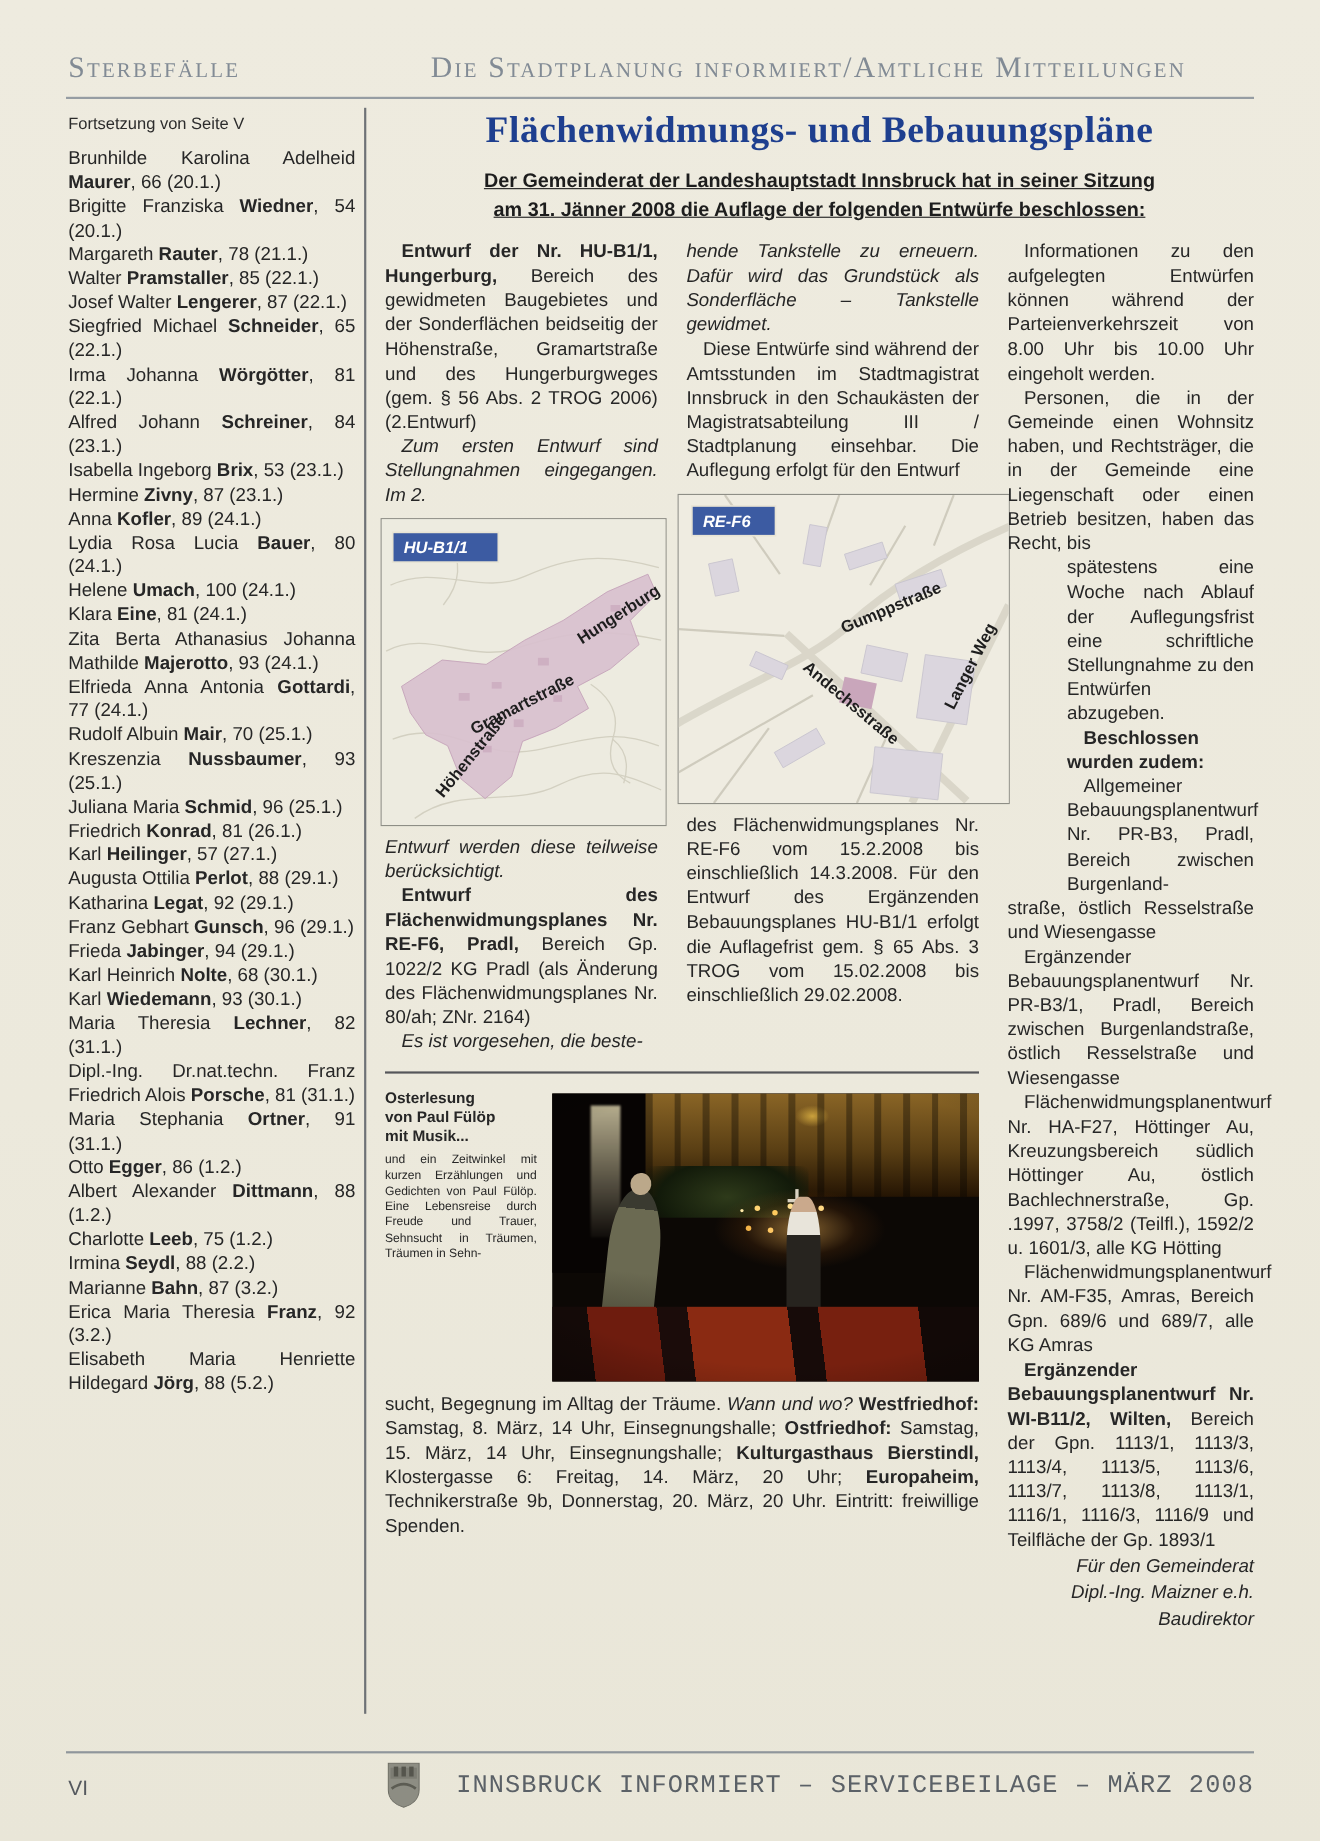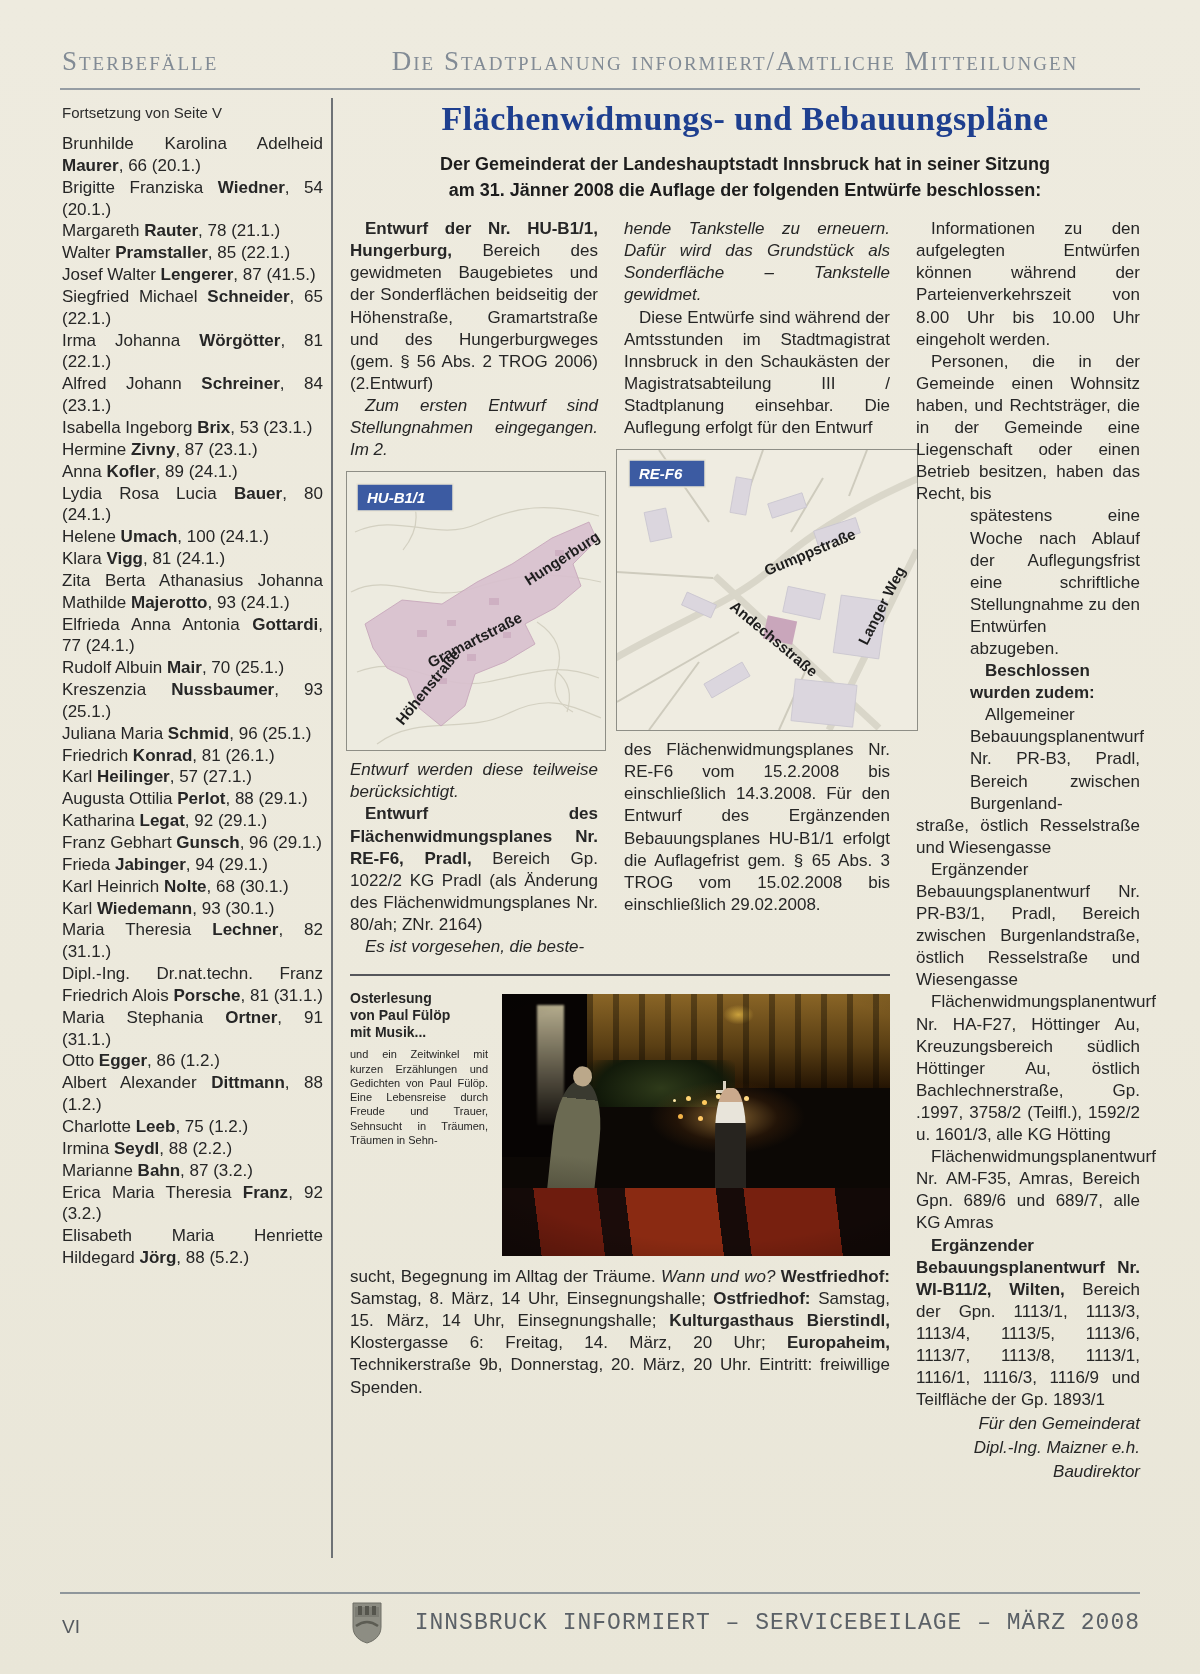--- a/index.html
+++ b/index.html
@@ -15,21 +15,21 @@
   
   #obits{position:absolute;left:62px;top:100px;width:261px;}
   #obits .cont{font-size:15px;color:#2c2c2c;margin:4px 0 12px;}
   .obit{margin:0;font-size:17px;line-height:1.285;text-align:justify;hyphens:auto;-webkit-hyphens:auto;}
   .obit b{font-weight:700;}
   #divider{position:absolute;left:331px;top:98px;width:2px;height:1460px;background:#6e7276;}
   
   #main{position:absolute;left:350px;top:100px;width:790px;}
   #art-title{margin:0;text-align:center;font-family:"Liberation Serif",serif;
     font-weight:bold;font-size:34px;letter-spacing:.5px;color:#1e3f8f;}
-  #art-sub{margin:13px auto 0;width:88%;text-align:center;font-weight:bold;font-size:18px;line-height:1.45;color:#1d1d1d;}
+  #art-sub{margin:13px auto 0;width:88%;text-align:center;font-weight:bold;font-size:18px;line-height:1.45;color:#1d1d1d;text-decoration:underline;}
   .body{display:flex;margin-top:15px;}
   .lm{width:540px;flex:none;}
   .c3{width:224px;flex:none;margin-left:26px;}
   .cols{display:flex;}
   .c1{width:248px;flex:none;}
   .c2{width:266px;flex:none;margin-left:26px;}
   .para{margin:0;font-size:17px;line-height:1.3;text-align:justify;hyphens:auto;-webkit-hyphens:auto;}
   .para.ind{text-indent:15px;}
   .para .b{font-weight:700;}
   .para .i{font-style:italic;}
@@ -96,30 +96,30 @@
   <div id="hdr-right" class="sc">Die Stadtplanung informiert/Amtliche Mitteilungen</div>
   <div class="head-rule"></div>
 
   <div id="obits">
     <div class="cont">Fortsetzung von Seite V</div>
     <div>
         <p class="obit"><span>Brunhilde Karolina Adelheid </span><b>Maurer</b><span>, 66 (20.1.)</span></p>
         <p class="obit"><span>Brigitte Franziska </span><b>Wiedner</b><span>, 54 (20.1.)</span></p>
         <p class="obit"><span>Margareth </span><b>Rauter</b><span>, 78 (21.1.)</span></p>
         <p class="obit"><span>Walter </span><b>Pramstaller</b><span>, 85 (22.1.)</span></p>
-        <p class="obit"><span>Josef Walter </span><b>Lengerer</b><span>, 87 (41.5.)</span></p>
+        <p class="obit"><span>Josef Walter </span><b>Lengerer</b><span>, 87 (22.1.)</span></p>
         <p class="obit"><span>Siegfried Michael </span><b>Schneider</b><span>, 65 (22.1.)</span></p>
         <p class="obit"><span>Irma Johanna </span><b>Wörgötter</b><span>, 81 (22.1.)</span></p>
         <p class="obit"><span>Alfred Johann </span><b>Schreiner</b><span>, 84 (23.1.)</span></p>
         <p class="obit"><span>Isabella Ingeborg </span><b>Brix</b><span>, 53 (23.1.)</span></p>
         <p class="obit"><span>Hermine </span><b>Zivny</b><span>, 87 (23.1.)</span></p>
         <p class="obit"><span>Anna </span><b>Kofler</b><span>, 89 (24.1.)</span></p>
         <p class="obit"><span>Lydia Rosa Lucia </span><b>Bauer</b><span>, 80 (24.1.)</span></p>
         <p class="obit"><span>Helene </span><b>Umach</b><span>, 100 (24.1.)</span></p>
-        <p class="obit"><span>Klara </span><b>Vigg</b><span>, 81 (24.1.)</span></p>
+        <p class="obit"><span>Klara </span><b>Eine</b><span>, 81 (24.1.)</span></p>
         <p class="obit"><span>Zita Berta Athanasius Johanna Mathilde </span><b>Majerotto</b><span>, 93 (24.1.)</span></p>
         <p class="obit"><span>Elfrieda Anna Antonia </span><b>Gottardi</b><span>, 77 (24.1.)</span></p>
         <p class="obit"><span>Rudolf Albuin </span><b>Mair</b><span>, 70 (25.1.)</span></p>
         <p class="obit"><span>Kreszenzia </span><b>Nussbaumer</b><span>, 93 (25.1.)</span></p>
         <p class="obit"><span>Juliana Maria </span><b>Schmid</b><span>, 96 (25.1.)</span></p>
         <p class="obit"><span>Friedrich </span><b>Konrad</b><span>, 81 (26.1.)</span></p>
         <p class="obit"><span>Karl </span><b>Heilinger</b><span>, 57 (27.1.)</span></p>
         <p class="obit"><span>Augusta Ottilia </span><b>Perlot</b><span>, 88 (29.1.)</span></p>
         <p class="obit"><span>Katharina </span><b>Legat</b><span>, 92 (29.1.)</span></p>
         <p class="obit"><span>Franz Gebhart </span><b>Gunsch</b><span>, 96 (29.1.)</span></p>

